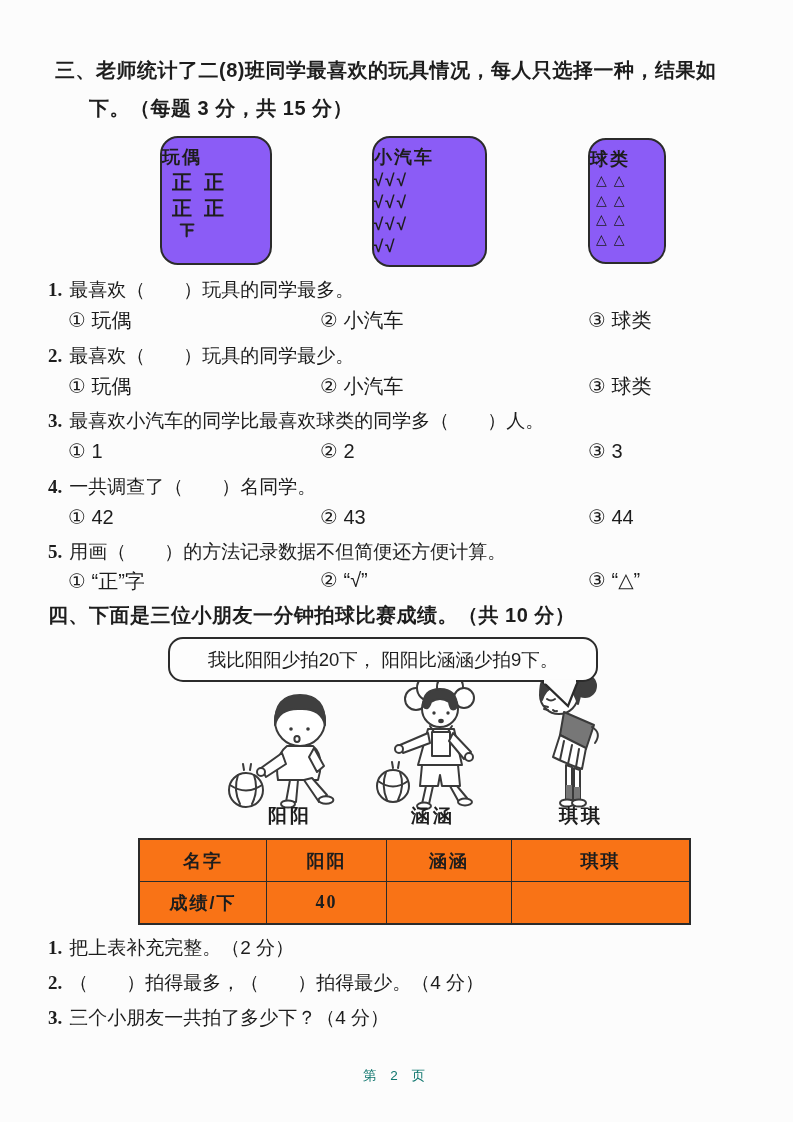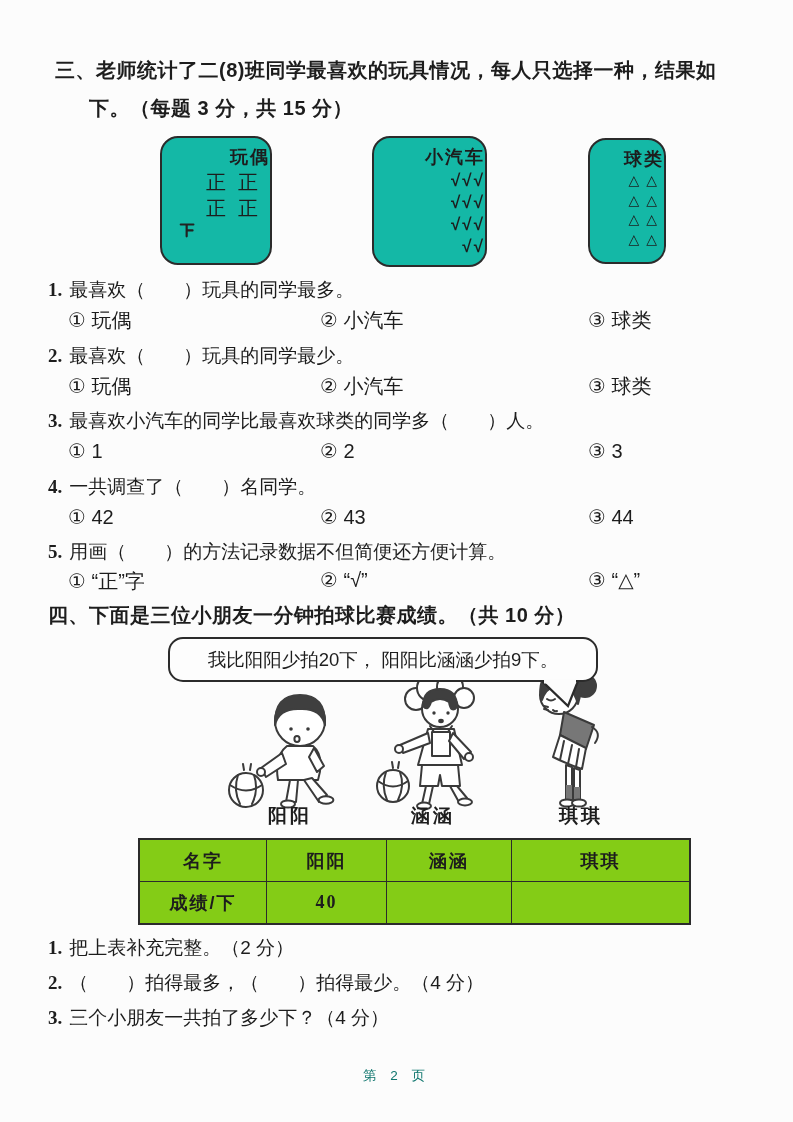--- a/index.html
+++ b/index.html
@@ -11,36 +11,36 @@
     box-shadow:0 0 4px rgba(0,0,0,.25);
   }
   .abs { position:absolute; }
   .heading { font-weight:700; font-size:20px; letter-spacing:.5px; }
   .q { left:48px; font-size:19px; white-space:nowrap; }
   .qn { font-weight:700; font-family:"Liberation Serif","DejaVu Serif",serif; margin-right:7px; font-size:19px; }
   .opt-row { left:48px; width:714px; height:30px; }
   .opt { position:absolute; font-size:20px; white-space:nowrap; }
   .o1 { left:20px; } .o2 { left:272px;text-align:right; } .o3 { left:540px; }
 
-  .box { position:absolute; border:2.4px solid #2b2b2b; border-radius:18px; background:#14b8a6; text-align:right; }
+  .box { position:absolute; border:2.4px solid #2b2b2b; border-radius:18px; background:#8b5cf6; text-align:left; }
   .blabel { font-size:18px; font-weight:600; margin-top:7px; letter-spacing:2px; }
-  .zheng-row { font-size:20px; font-weight:400; letter-spacing:12px; line-height:26px; }
+  .zheng-row { font-size:20px; font-weight:700; letter-spacing:12px; line-height:26px; padding-left:10px; }
   .zheng-partial { text-align:left; padding:1px 0 0 17px; line-height:14px; }
   .check-row { font-size:17px; font-weight:700; letter-spacing:2px; line-height:21px; margin-top:1px; }
   .tri-row { font-size:14px; font-weight:600; letter-spacing:7px; line-height:19.5px; padding-left:6px; }
 
   .bubble {
     border:2.2px solid #2b2b2b; border-radius:15px; background:#fdfdfd;
     font-size:18.5px; text-align:center; line-height:41px; white-space:nowrap;
     z-index:2;
   }
   .tail { z-index:3; }
   .kid-label { font-size:19px; font-weight:600; text-align:center; letter-spacing:3px; }
 
-  table.score { border-collapse:collapse; table-layout:fixed; width:550px; background:#84cc16; }
+  table.score { border-collapse:collapse; table-layout:fixed; width:550px; background:#f97316; }
   table.score td {
     border:1.7px solid #2b2b2b; height:42px; text-align:center;
     font-size:18px; font-weight:600; letter-spacing:2px;
   }
   .tbl-wrap { border:1.5px solid #2b2b2b; }
   td.num { font-family:"Liberation Serif","DejaVu Serif",serif; font-size:19px; font-weight:600; letter-spacing:0; }
 
   .footer { width:100%; text-align:center; font-size:13.5px; color:#0f766e; letter-spacing:5px; }
   svg { display:block; }
 </style>

